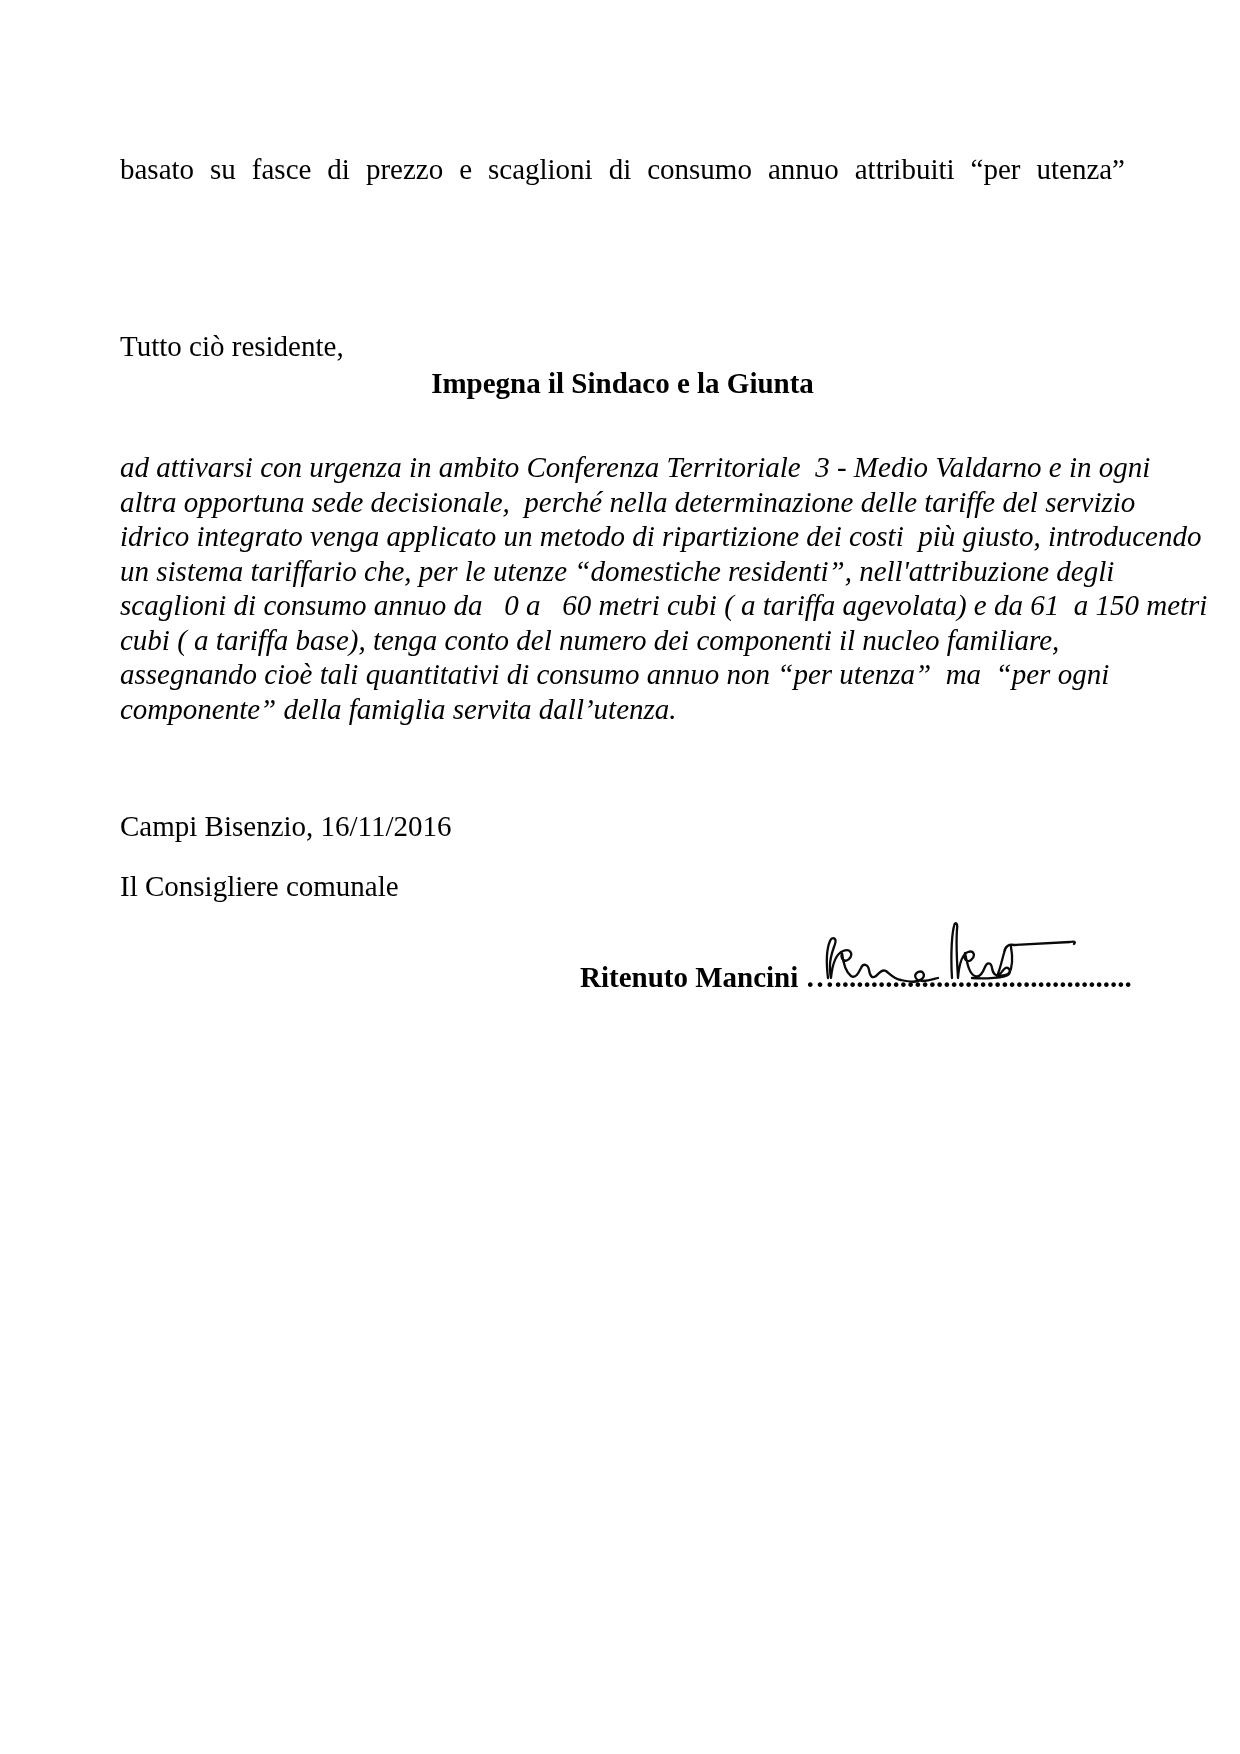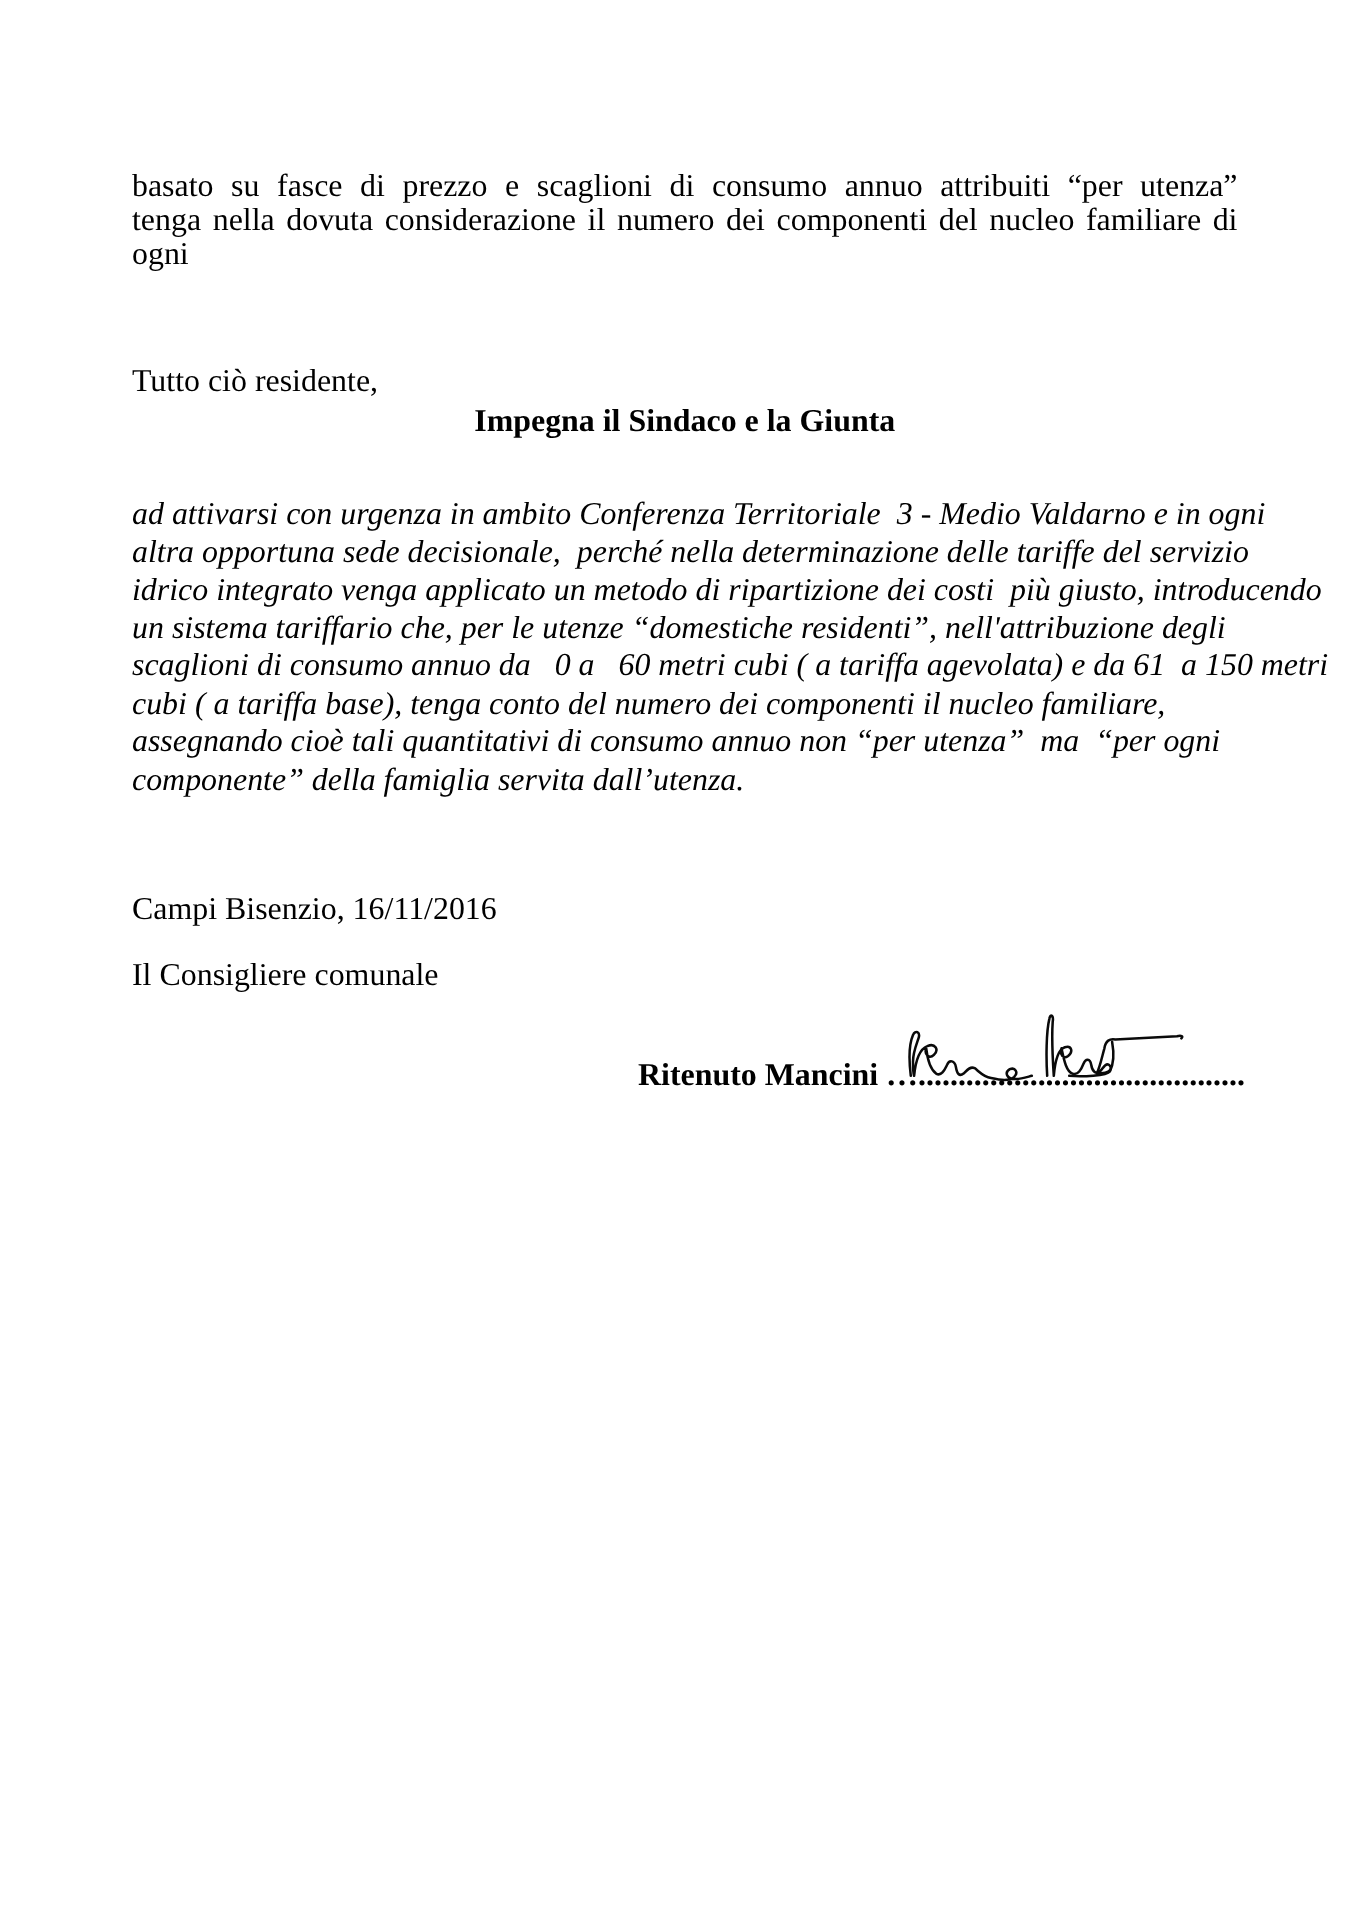--- a/index.html
+++ b/index.html
@@ -37,21 +37,20 @@
   }
   strong { font-weight: bold; }
 </style>
 </head>
 <body>
 
 <div class="page">
 
   <div id="paragraph-premise" class="abs lh-tight">
     <div class="jline">basato su fasce di prezzo e scaglioni di consumo annuo attribuiti “per utenza”</div>
-    <div class="jline">tenga nella dovuta considerazione il numero dei componenti del nucleo familiare di ogni</div>
   </div>
 
   <div id="premise-closing" class="abs lh-tight">Tutto ciò residente,</div>
 
   <div id="heading-impegna" class="abs">Impegna il Sindaco e la Giunta</div>
 
   <div id="paragraph-commitment" class="abs lh-loose pre">ad attivarsi con urgenza in ambito Conferenza Territoriale  3 - Medio Valdarno e in ogni
 altra opportuna sede decisionale,  perché nella determinazione delle tariffe del servizio
 idrico integrato venga applicato un metodo di ripartizione dei costi  più giusto, introducendo
 un sistema tariffario che, per le utenze “domestiche residenti”, nell'attribuzione degli

